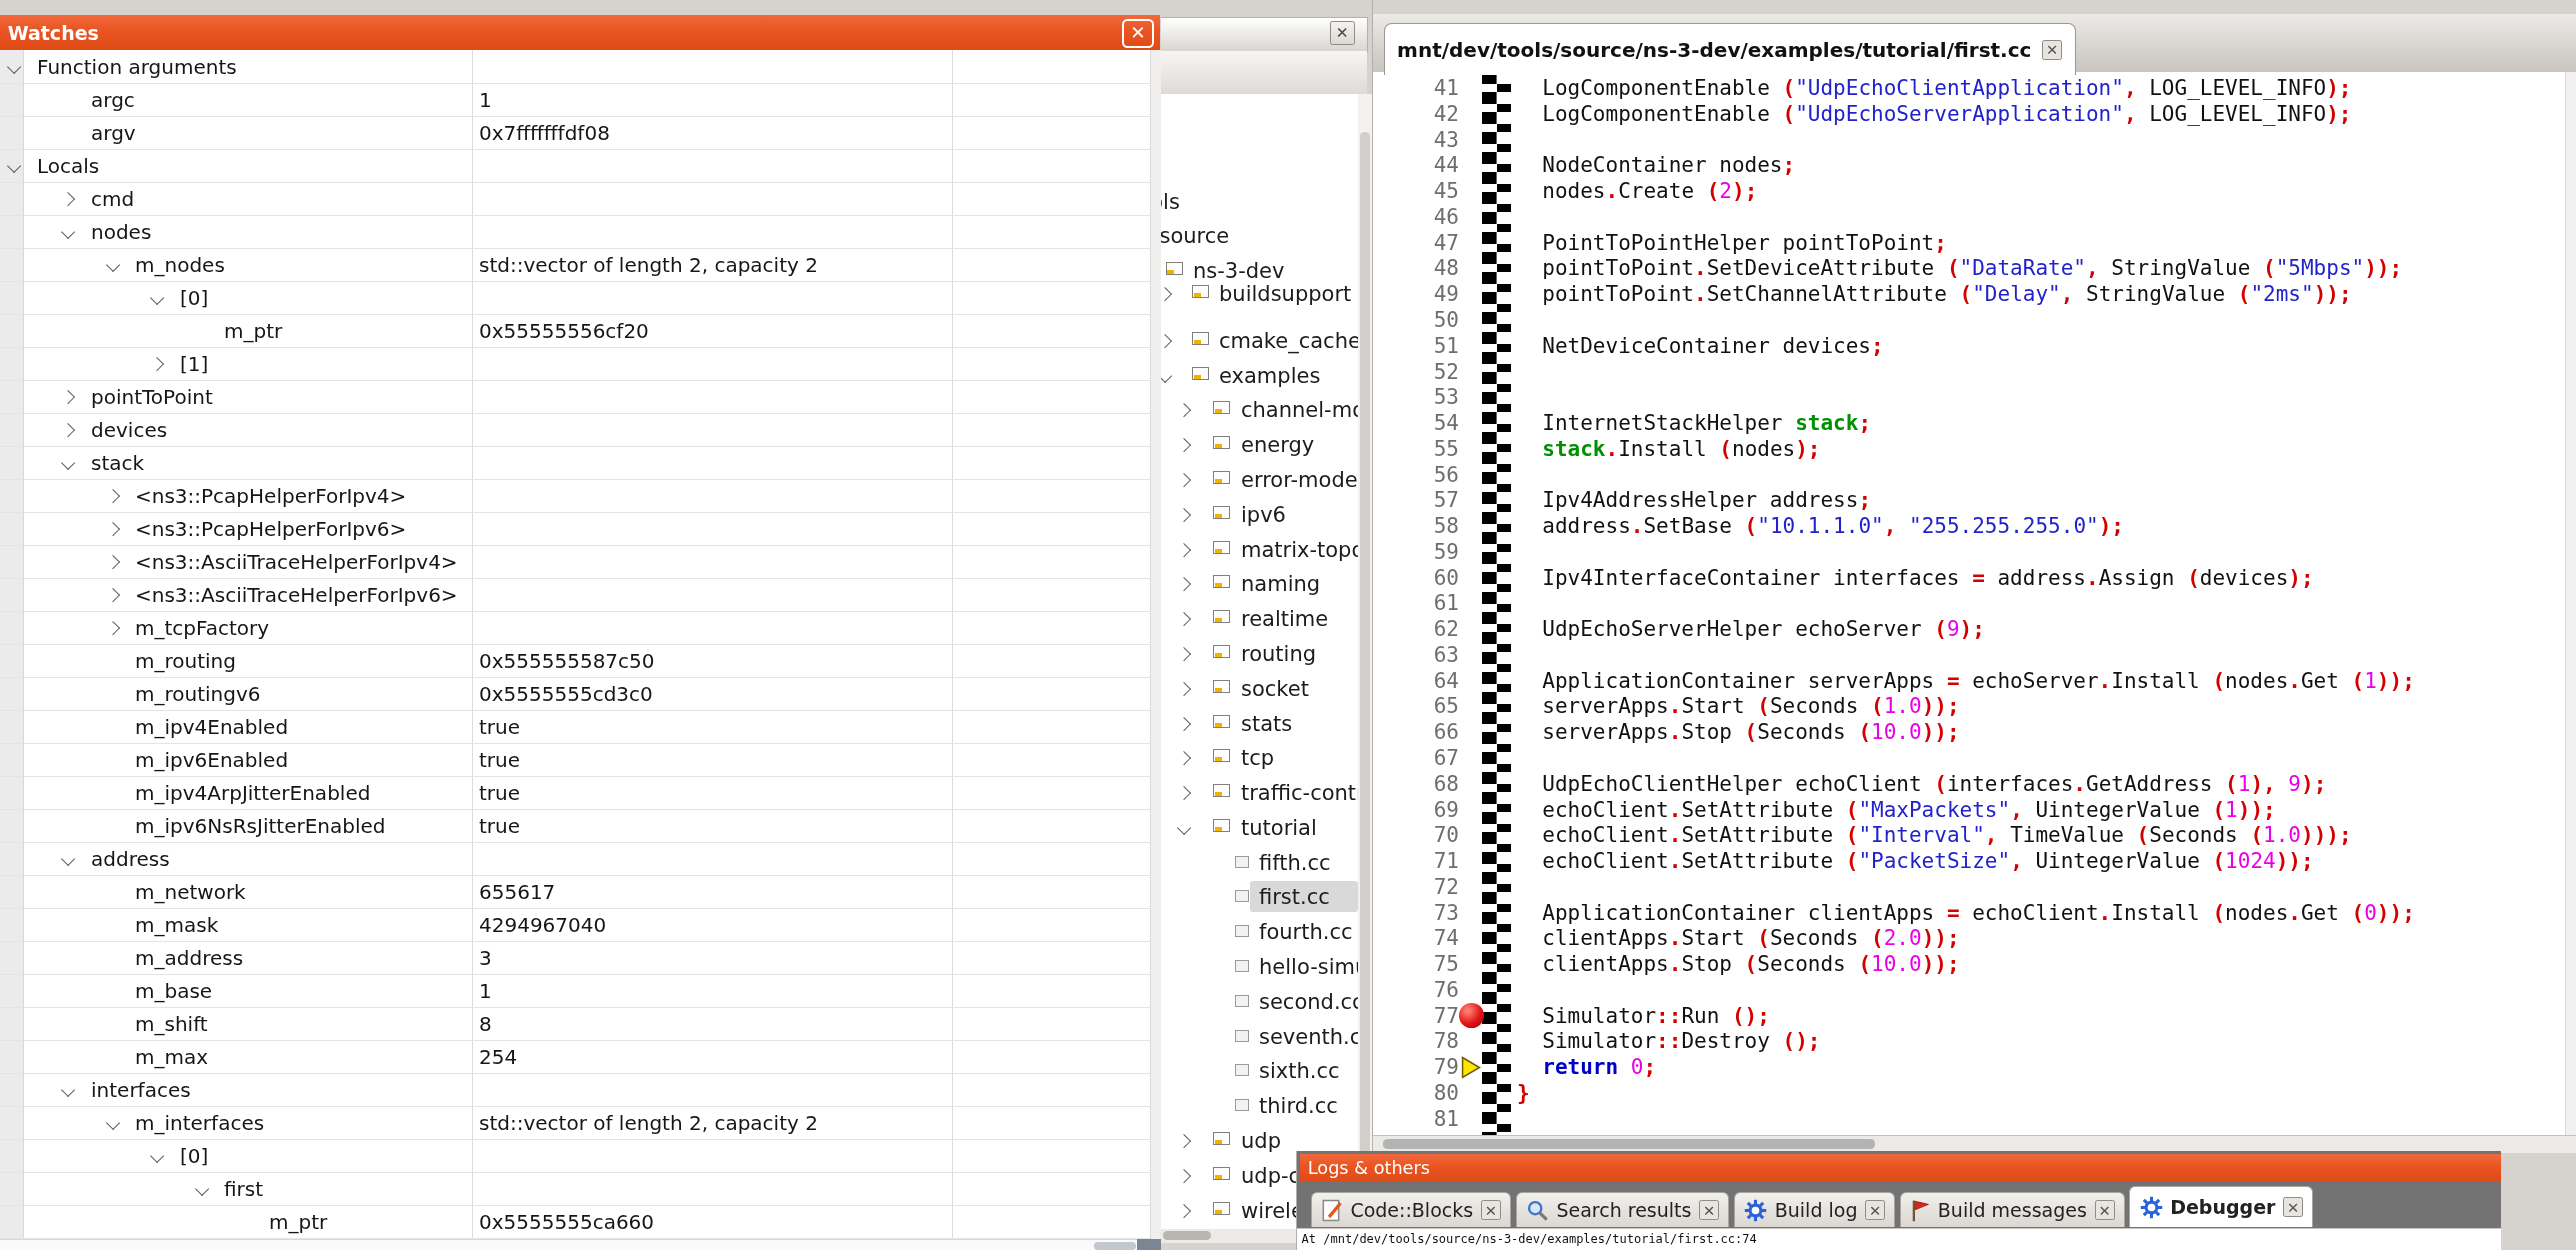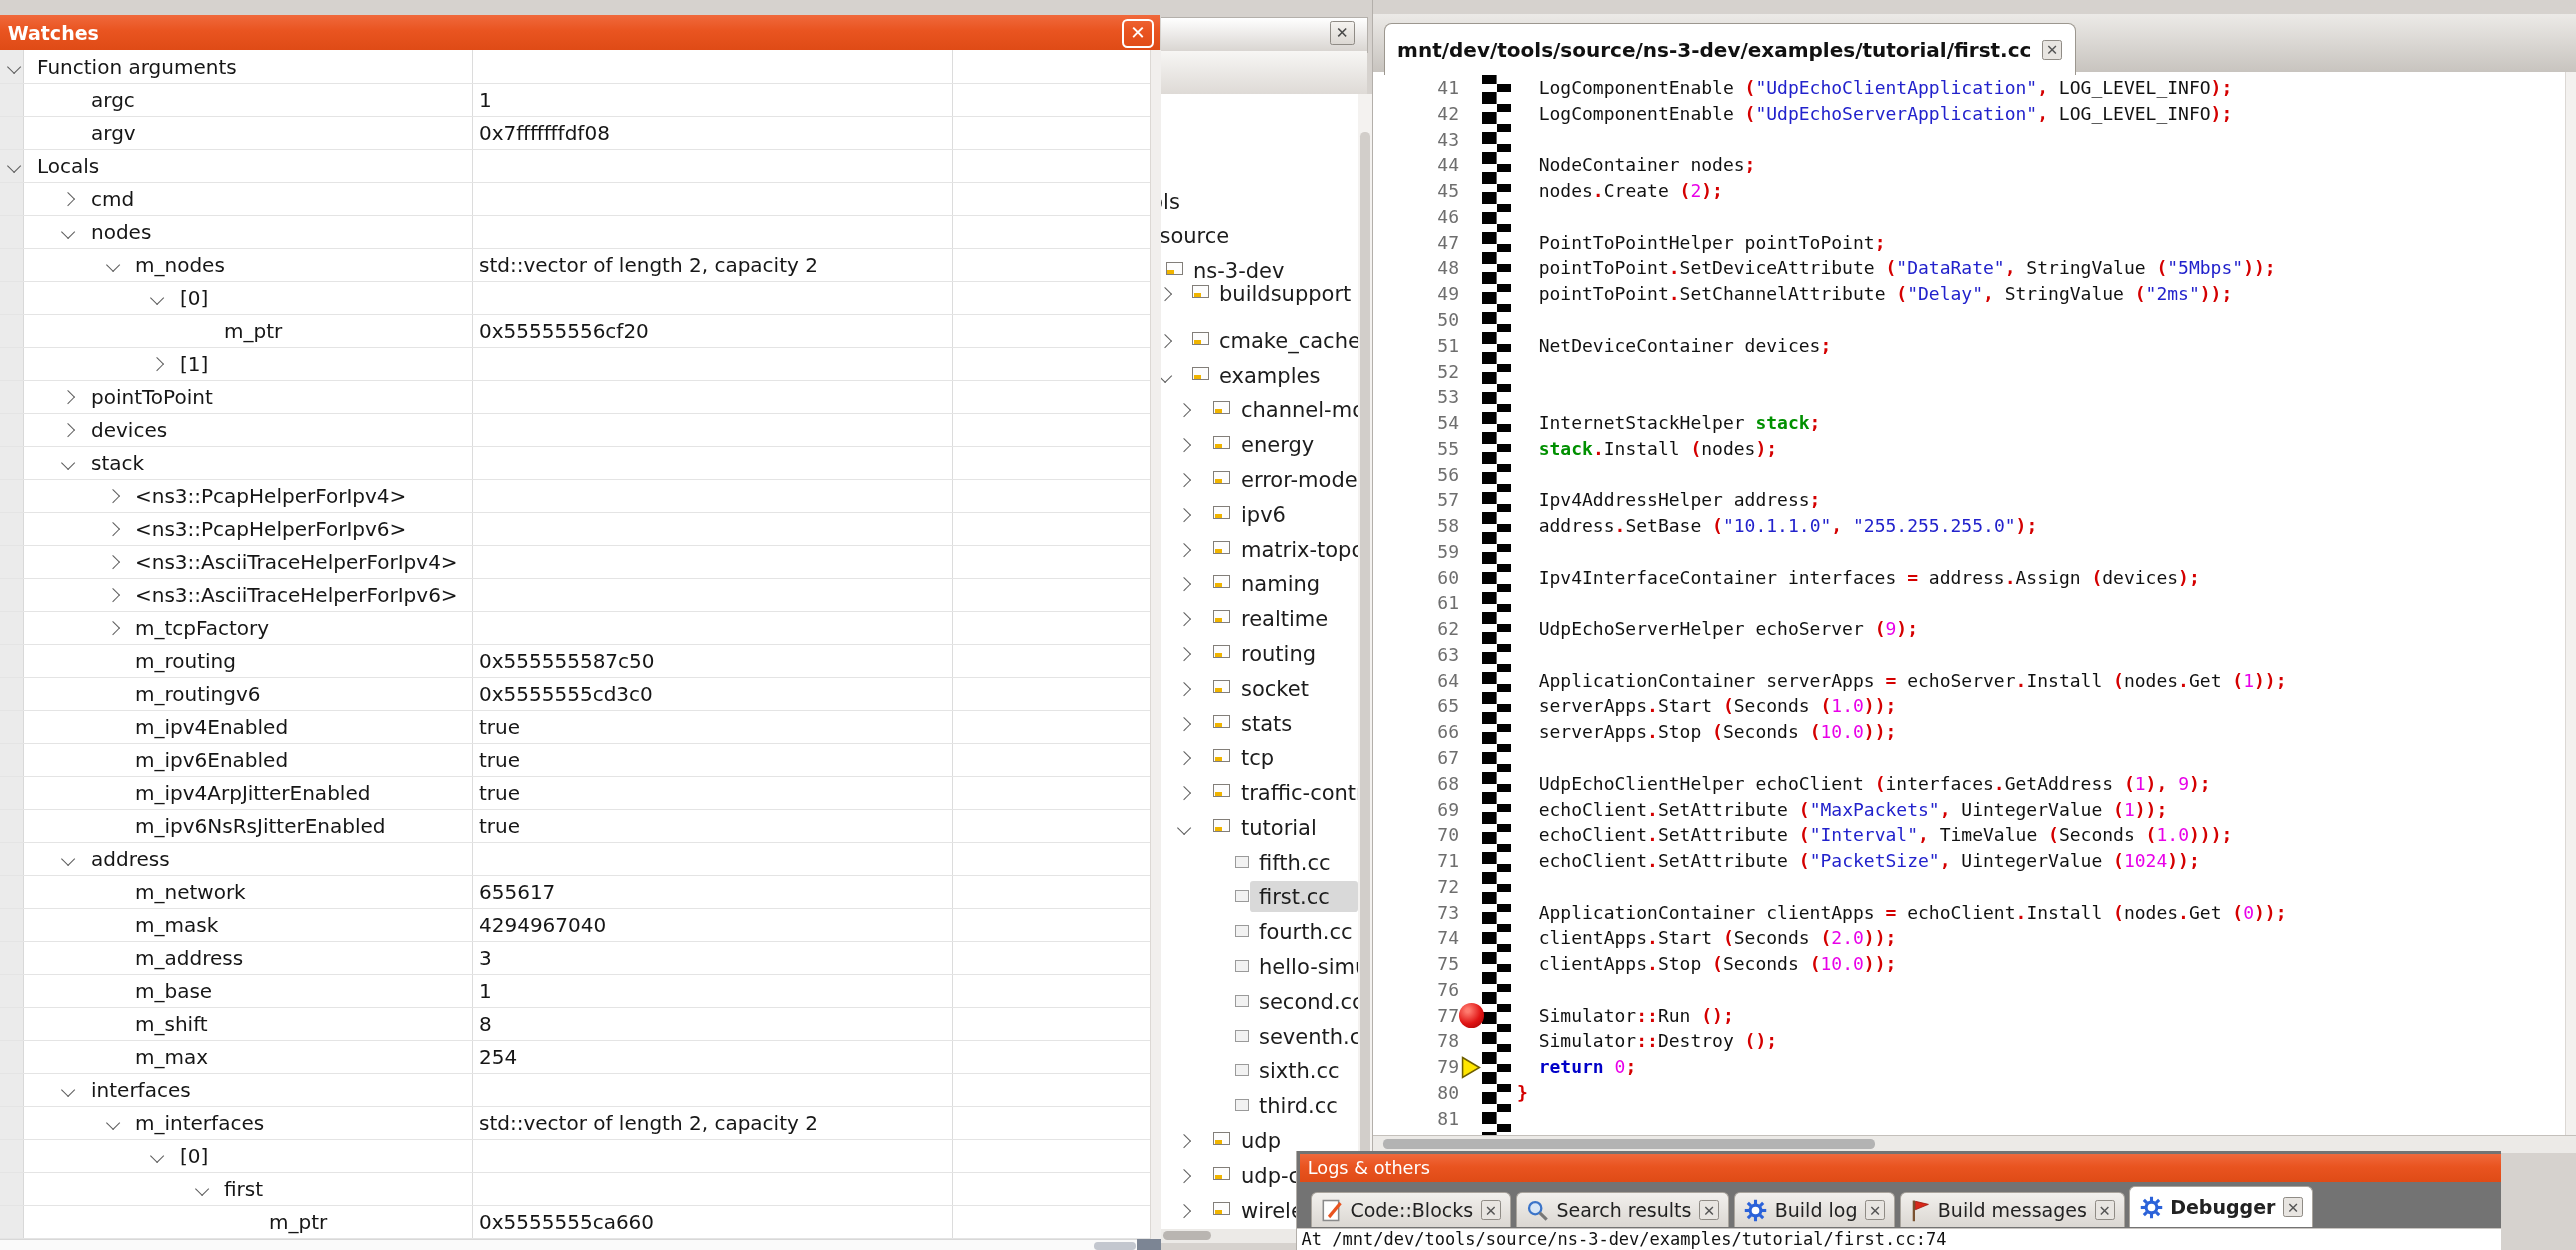--- a/index.html
+++ b/index.html
@@ -62,21 +62,21 @@
      font-size:14.6px;font-weight:700;display:flex;align-items:center;justify-content:center;border-radius:2.3px;box-sizing:border-box;}
   .ed-code{position:absolute;left:0;top:72px;width:1204px;height:1063px;background:#fff;overflow:hidden;}
   .code-strip{position:absolute;left:109px;top:0;width:29px;height:100%;
      background-image:
        repeating-linear-gradient(180deg,#000 0 12.3px,#fff 12.3px 20px),
        repeating-linear-gradient(180deg,#fff 0 12.3px,#000 12.3px 20px);
      background-size:14.6px 100%,14.6px 100%;
      background-position:0 0,14.6px 0;
      background-repeat:no-repeat,no-repeat;}
   .code-line{position:absolute;left:0;width:1204px;height:26px;
-     font-family:"DejaVu Sans Mono",monospace;font-size:18px;line-height:26px;}
+     font-family:"DejaVu Sans Mono",monospace;font-size:21px;line-height:26px;}
   .ln{position:absolute;left:0;top:0;width:86px;text-align:right;color:#6e6e6e;}
   .ctext{position:absolute;left:144px;top:0;white-space:pre;color:#111;}
   .tok-o{color:var(--op);font-weight:700;}
   .tok-s{color:var(--str);}
   .tok-n{color:var(--num);}
   .tok-k{color:var(--kw);font-weight:700;}
   .tok-g{color:var(--lib);font-weight:700;}
   .bp{position:absolute;left:86px;width:24.6px;height:24.6px;border-radius:50%;
      background:radial-gradient(circle at 35% 30%,#ff7a6e 8%,#e01414 55%,#9d0000);z-index:3;}
   .exec-arrow{position:absolute;left:88px;z-index:3;}
@@ -88,21 +88,21 @@
   #logs{position:absolute;left:1296px;top:1151px;width:1204px;height:100px;background:#737373;border-left:1.5px solid #b3afaa;}
   .lg-titlebar{position:absolute;left:3.1px;top:3.1px;width:1201px;height:28px;
      background:linear-gradient(#f0693c,var(--accent) 45%,#df4b16);display:flex;align-items:center;color:#fff;}
   .lg-title{font-size:17.7px;padding-left:7.7px;}
   .lg-tabs{position:absolute;left:14px;top:35px;height:41px;display:flex;align-items:flex-end;gap:4.6px;}
   .log-tab{display:flex;align-items:center;gap:7.7px;height:35px;padding:0 9.2px;
      background:linear-gradient(#f2f0ed,#dbd7d2);border:1.5px solid #a9a49d;border-bottom:none;
      border-radius:6.1px 6.1px 0 0;font-size:19px;color:#222;box-sizing:border-box;}
   .log-tab.active{height:41px;background:#fff;font-weight:700;}
   .lg-status{position:absolute;left:0px;top:77px;width:1204px;height:21.5px;background:#fff;border-top:0.8px solid #c9c5c1;
-     font-family:"DejaVu Sans Mono",monospace;font-size:17px;color:#111;display:flex;align-items:center;padding-left:4.6px;box-sizing:border-box;}
+     font-family:"DejaVu Sans Mono",monospace;font-size:12px;color:#111;display:flex;align-items:center;padding-left:4.6px;box-sizing:border-box;}
 </style>
 </head>
 <body>
 
 <div id="root">
 
   <section id="watches">
     <div class="wx-titlebar">
       <span class="wx-title">Watches</span>
       <span class="wx-close">✕</span>

